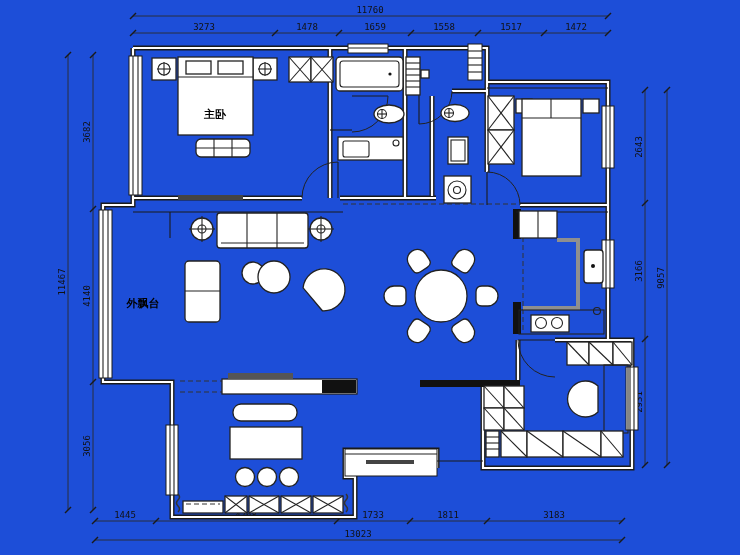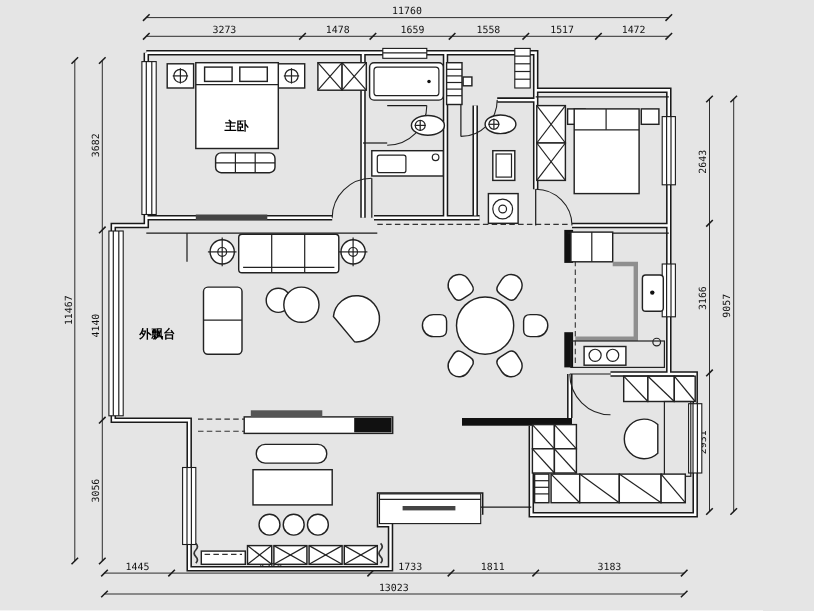--- a/index.html
+++ b/index.html
@@ -1,16 +1,16 @@
 <!DOCTYPE html>
 <html><head>
 <meta charset="utf-8">
 <style>
   html,body{margin:0;padding:0;background:#ffffff;}
-  .stage{width:740px;height:555px;background:#e5e5e5;position:relative;font-family:"Liberation Sans",sans-serif;}
+  .stage{width:740px;height:555px;background:#1d4ed8;position:relative;font-family:"Liberation Sans",sans-serif;}
   svg{display:block;}
   .dimline{stroke:#2a2a2a;stroke-width:0.9;fill:none;}
   .tick{stroke:#1a1a1a;stroke-width:1.4;}
   .dimtext{font-family:"DejaVu Sans Mono",monospace;font-size:9px;fill:#111;}
   .wall-outer{stroke:#1a1a1a;stroke-width:5;fill:none;stroke-linecap:butt;}
   .wall-inner{stroke:#ffffff;stroke-width:2.2;fill:none;stroke-linecap:butt;}
   .thin{stroke:#1a1a1a;stroke-width:1.1;fill:none;}
   .dash{stroke:#333;stroke-width:1;fill:none;stroke-dasharray:5 3;}
   .furn{stroke:#222;stroke-width:1.3;fill:#fff;}
   .furn2{stroke:#222;stroke-width:1.1;fill:none;}

